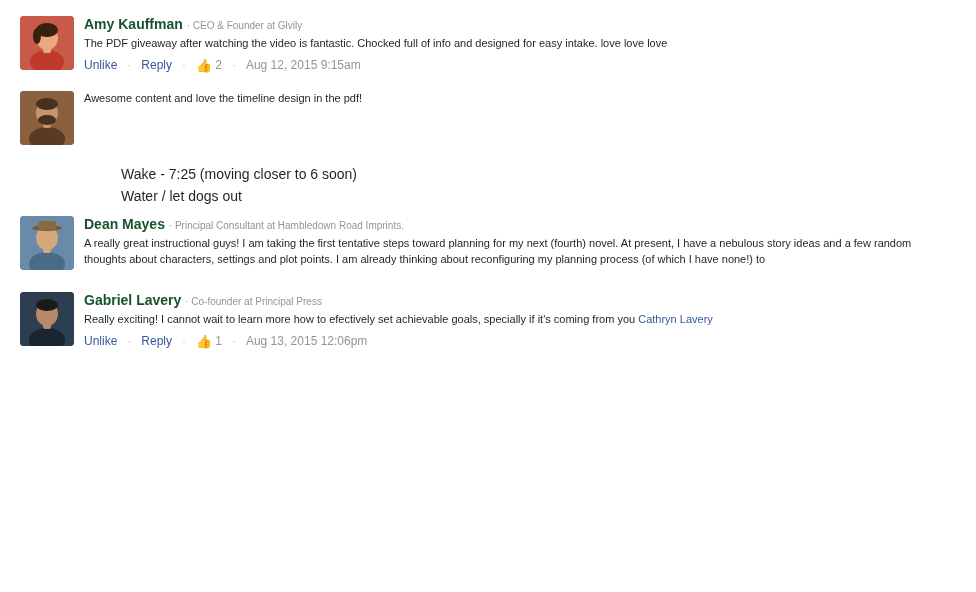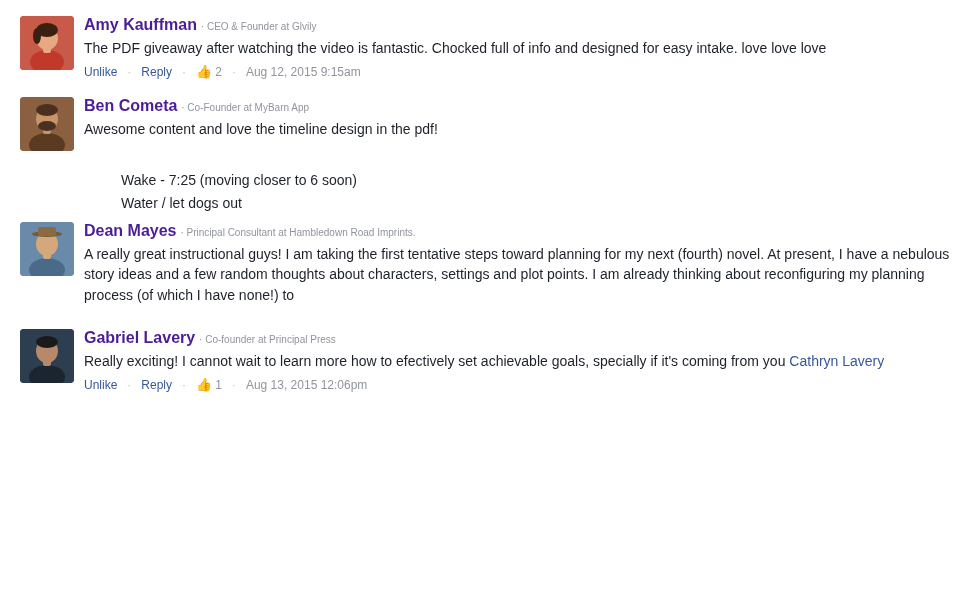--- a/index.html
+++ b/index.html
@@ -34,31 +34,31 @@
     .avatar svg { width: 100%; height: 100%; }
 
     .comment-content {
       flex: 1;
     }
     .comment-header {
       margin-bottom: 4px;
     }
     .author-name {
       font-weight: 700;
-      color: #4c1d95;
-      font-size: 16px;
+      color: #14532d;
+      font-size: 14px;
     }
     .author-role {
       color: #90949c;
       font-size: 10px;
       font-weight: 400;
     }
     .comment-text {
       color: #1d2129;
-      font-size: 14px;
+      font-size: 11px;
       line-height: 1.45;
       margin-bottom: 6px;
     }
     .comment-meta {
       font-size: 12px;
       color: #90949c;
       display: flex;
       align-items: center;
       gap: 10px;
       flex-wrap: wrap;
@@ -143,24 +143,20 @@
       <rect x="23" y="29" width="8" height="8" rx="2" fill="#c8946a"></rect>
 
       <ellipse cx="27" cy="22" rx="11" ry="12" fill="#c8946a"></ellipse>
 
       <ellipse cx="27" cy="13" rx="11" ry="6" fill="#4a3020"></ellipse>
 
       <ellipse cx="27" cy="29" rx="9" ry="5" fill="#4a3020"></ellipse>
     </svg>
   </div>
   <div class="comment-content">
-    <div class="comment-header">
-      <span class="author-name">Ben Cometa</span>
-      <span class="author-role"> · <span>Co-Founder at MyBarn App</span></span>
-    </div>
     <div class="comment-text">Awesome content and love the timeline design in the pdf!</div>
   </div>
 </div>
 
 <div class="wake-text">
   <div>Wake - 7:25 (moving closer to 6 soon)</div>
   <div>Water / let dogs out</div>
 </div>
 
 <div class="comment-block">

